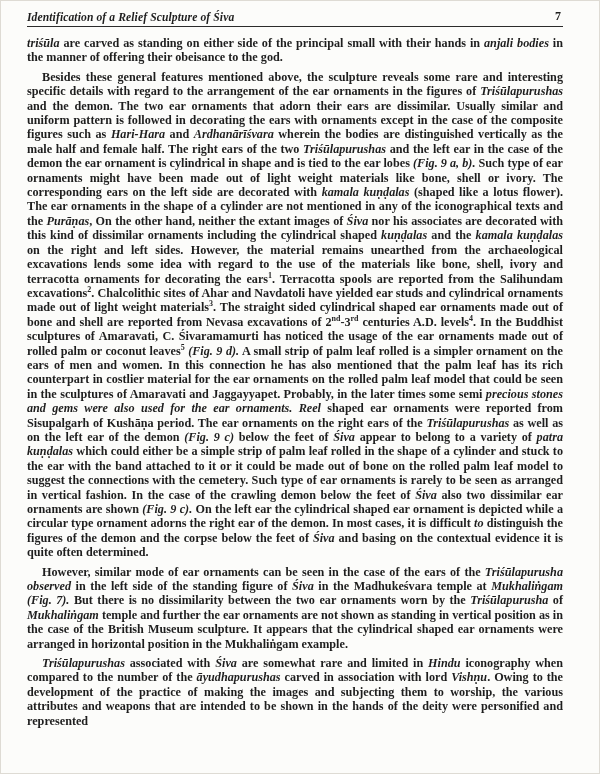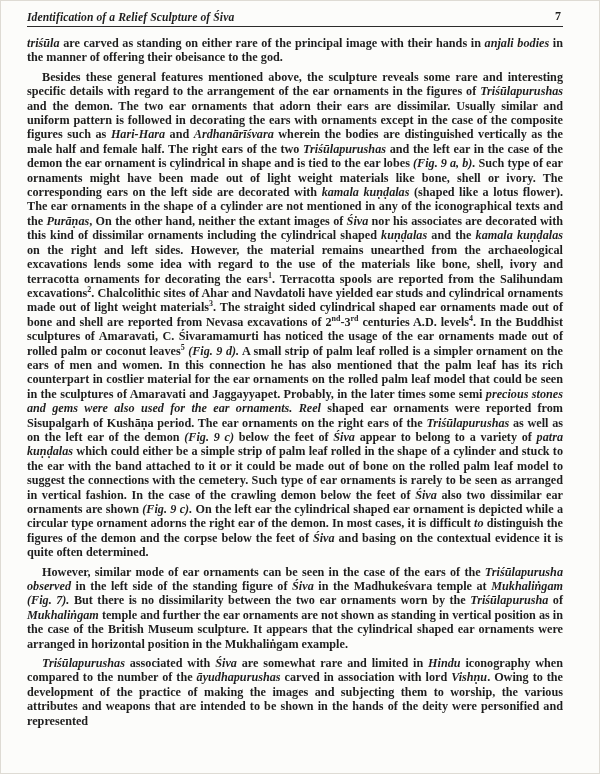--- a/index.html
+++ b/index.html
@@ -61,18 +61,18 @@
 </style>
 </head>
 <body>
 
 <div class="page">
   <header class="running-header">
     <span class="header-title">Identification of a Relief Sculpture of Śiva</span>
     <span class="page-number">7</span>
   </header>
   <main class="article-body" id="article-body">
-      <p class="para"><i>triśūla</i><span> are carved as standing on either rare of the principal image with their hands in </span><i>anjali bodies</i><span> in the manner of offering their obeisance to the god.</span></p>
+      <p class="para"><i>triśūla</i><span> are carved as standing on either side of the principal small with their hands in </span><i>anjali bodies</i><span> in the manner of offering their obeisance to the god.</span></p>
       <p class="para indent"><span>Besides these general features mentioned above, the sculpture reveals some rare and interesting specific details with regard to the arrangement of the ear ornaments in the figures of </span><i>Triśūlapurushas</i><span> and the demon. The two ear ornaments that adorn their ears are dissimilar. Usually similar and uniform pattern is followed in decorating the ears with ornaments except in the case of the composite figures such as </span><i>Hari-Hara</i><span> and </span><i>Ardhanārīśvara</i><span> wherein the bodies are distinguished vertically as the male half and female half. The right ears of the two </span><i>Triśūlapurushas</i><span> and the left ear in the case of the demon the ear ornament is cylindrical in shape and is tied to the ear lobes </span><i>(Fig. 9 a, b).</i><span> Such type of ear ornaments might have been made out of light weight materials like bone, shell or ivory. The corresponding ears on the left side are decorated with </span><i>kamala kuṇḍalas</i><span> (shaped like a lotus flower). The ear ornaments in the shape of a cylinder are not mentioned in any of the iconographical texts and the </span><i>Purāṇas</i><span>, On the other hand, neither the extant images of </span><i>Śiva</i><span> nor his associates are decorated with this kind of dissimilar ornaments including the cylindrical shaped </span><i>kuṇḍalas</i><span> and the </span><i>kamala kuṇḍalas</i><span> on the right and left sides. However, the material remains unearthed from the archaeological excavations lends some idea with regard to the use of the materials like bone, shell, ivory and terracotta ornaments for decorating the ears</span><sup>1</sup><span>. Terracotta spools are reported from the Salihundam excavations</span><sup>2</sup><span>. Chalcolithic sites of Ahar and Navdatoli have yielded ear studs and cylindrical ornaments made out of light weight materials</span><sup>3</sup><span>. The straight sided cylindrical shaped ear ornaments made out of bone and shell are reported from Nevasa excavations of 2</span><sup>nd</sup><span>-3</span><sup>rd</sup><span> centuries A.D. levels</span><sup>4</sup><span>. In the Buddhist sculptures of Amaravati, C. Śivaramamurti has noticed the usage of the ear ornaments made out of rolled palm or coconut leaves</span><sup>5</sup><span> </span><i>(Fig. 9 d).</i><span> A small strip of palm leaf rolled is a simpler ornament on the ears of men and women. In this connection he has also mentioned that the palm leaf has its rich counterpart in costlier material for the ear ornaments on the rolled palm leaf model that could be seen in the sculptures of Amaravati and Jaggayyapet. Probably, in the later times some semi </span><i>precious stones and gems were also used for the ear ornaments. Reel</i><span> shaped ear ornaments were reported from Sisupalgarh of Kushāṇa period. The ear ornaments on the right ears of the </span><i>Triśūlapurushas</i><span> as well as on the left ear of the demon </span><i>(Fig. 9 c)</i><span> below the feet of </span><i>Śiva</i><span> appear to belong to a variety of </span><i>patra kuṇḍalas</i><span> which could either be a simple strip of palm leaf rolled in the shape of a cylinder and stuck to the ear with the band attached to it or it could be made out of bone on the rolled palm leaf model to suggest the connections with the cemetery. Such type of ear ornaments is rarely to be seen as arranged in vertical fashion. In the case of the crawling demon below the feet of </span><i>Śiva</i><span> also two dissimilar ear ornaments are shown </span><i>(Fig. 9 c).</i><span> On the left ear the cylindrical shaped ear ornament is depicted while a circular type ornament adorns the right ear of the demon. In most cases, it is difficult </span><i>to</i><span> distinguish the figures of the demon and the corpse below the feet of </span><i>Śiva</i><span> and basing on the contextual evidence it is quite often determined.</span></p>
       <p class="para indent"><span>However, similar mode of ear ornaments can be seen in the case of the ears of the </span><i>Triśūlapurusha</i><span> </span><i>observed</i><span> in the left side of the standing figure of </span><i>Śiva</i><span> in the Madhukeśvara temple at </span><i>Mukhaliṅgam</i><span> </span><i>(Fig. 7).</i><span> But there is no dissimilarity between the two ear ornaments worn by the </span><i>Triśūlapurusha</i><span> of </span><i>Mukhaliṅgam</i><span> temple and further the ear ornaments are not shown as standing in vertical position as in the case of the British Museum sculpture. It appears that the cylindrical shaped ear ornaments were arranged in horizontal position in the Mukhaliṅgam example.</span></p>
       <p class="para indent"><i>Triśūlapurushas</i><span> associated with </span><i>Śiva</i><span> are somewhat rare and limited in </span><i>Hindu</i><span> iconography when compared to the number of the </span><i>āyudhapurushas</i><span> carved in association with lord </span><i>Vishṇu</i><span>. Owing to the development of the practice of making the images and subjecting them to worship, the various attributes and weapons that are intended to be shown in the hands of the deity were personified and represented</span></p>
     </main>
 </div>
 
 </body></html>

